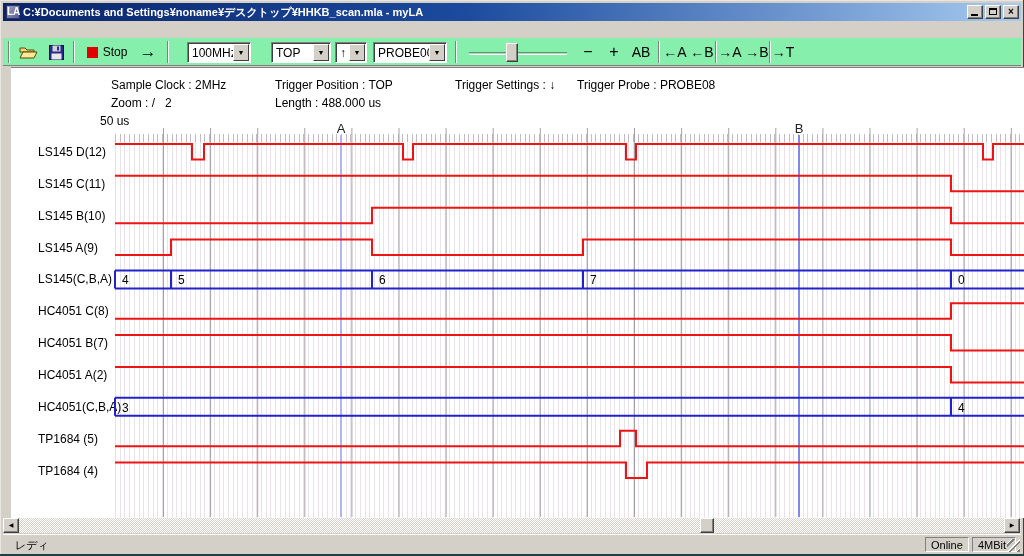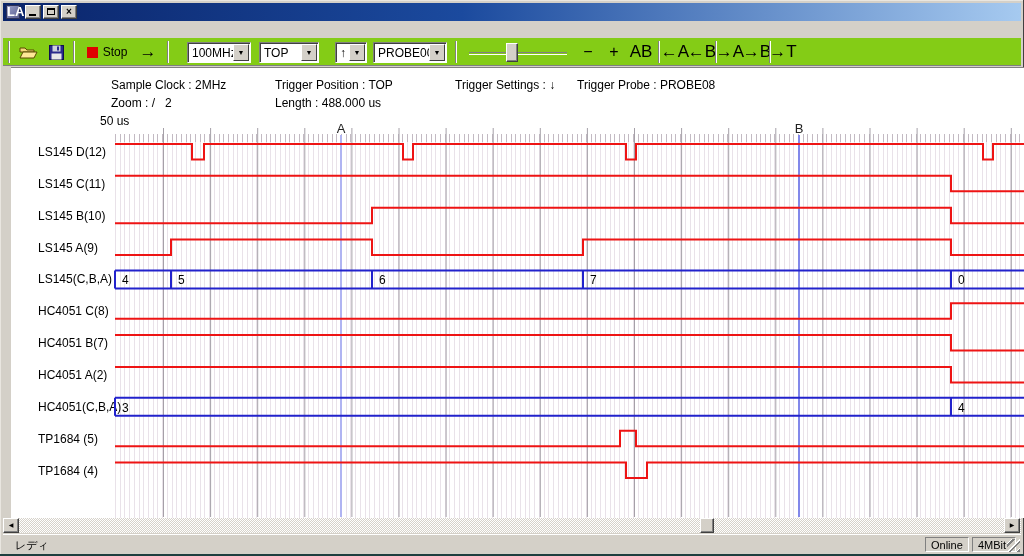--- a/index.html
+++ b/index.html
@@ -8,36 +8,36 @@
     position:relative;width:1024px;height:556px;background:#d4d0c8;
     font-family:"Liberation Sans","DejaVu Sans",sans-serif;overflow:hidden;
     box-shadow:inset -1px -1px 0 #404040, inset 1px 1px 0 #e9e6e0;
   }
   
   .titlebar{position:absolute;left:3px;top:3px;width:1018px;height:18px;
     background:linear-gradient(to right,#0a246a,#1b4a9e 45%,#a6caf0);
     display:flex;align-items:center;padding:0 2px;}
   .app-icon{width:14px;height:14px;margin:0 3px 0 1px;flex:0 0 auto;
     background:linear-gradient(135deg,#9aa0c8,#5a5e90);border:1px solid #2e3258;
-    color:#fff;font-size:13px;font-weight:bold;text-align:center;line-height:12px;}
+    color:#fff;font-size:10px;font-weight:bold;text-align:center;line-height:12px;}
   .title-text{color:#fff;font-size:11px;font-weight:bold;white-space:nowrap;overflow:hidden;flex:1;}
   .tb-btn{width:16px;height:14px;margin-left:2px;background:#d4d0c8;position:relative;flex:0 0 auto;
     border:1px solid;border-color:#fff #404040 #404040 #fff;box-shadow:inset -1px -1px 0 #808080;
     font-size:10px;font-weight:bold;color:#000;text-align:center;line-height:12px;}
   .glyph-min{position:absolute;left:3px;bottom:2px;width:7px;border-bottom:2px solid #000;}
   .glyph-max{position:absolute;left:3px;top:2px;width:8px;height:7px;border:1px solid #000;border-top-width:2px;}
   
   .menubar{position:absolute;left:3px;top:21px;width:1018px;height:16px;font-size:12px;}
   .menu-item{position:absolute;top:1px;color:#000;}
   
-  .toolbar{position:absolute;left:3px;top:38px;width:1018px;height:28px;background:#84cc16;
+  .toolbar{position:absolute;left:3px;top:38px;width:1018px;height:28px;background:#86efac;
     border-bottom:1px solid #808080;}
   .tsep{position:absolute;top:3px;width:2px;height:22px;border-left:1px solid #808080;border-right:1px solid #fff;}
   .tool-btn{position:absolute;top:2px;height:24px;background:transparent;border:none;padding:0;
-    font-family:inherit;font-size:17px;color:#000;display:flex;align-items:center;justify-content:center;}
+    font-family:inherit;font-size:14px;color:#000;display:flex;align-items:center;justify-content:center;}
   .combo{position:absolute;top:4px;height:21px;background:#fff;
     border:1px solid;border-color:#808080 #fff #fff #808080;box-shadow:inset 1px 1px 0 #404040;}
   .combo-value{position:absolute;left:4px;top:3px;font-size:12px;white-space:pre;}
   .combo-arrow{position:absolute;right:1px;top:1px;width:16px;height:17px;background:#d4d0c8;
     border:1px solid;border-color:#fff #404040 #404040 #fff;font-size:7px;text-align:center;line-height:15px;color:#000;}
   .slider-track{position:absolute;left:466px;top:52px;width:98px;height:3px;
     border-top:1px solid #808080;border-bottom:1px solid #fff;}
   .slider-thumb{position:absolute;left:503px;top:43px;width:12px;height:19px;background:#d4d0c8;
     border:1px solid;border-color:#fff #404040 #404040 #fff;box-shadow:inset -1px -1px 0 #808080;}
   .stop-square{width:11px;height:11px;background:#e00000;margin-right:5px;display:inline-block;}
@@ -70,20 +70,21 @@
     background:repeating-linear-gradient(135deg,transparent 0 3px,#fff 3px 4px,#808080 4px 6px);}
   .edge-bottom{position:absolute;left:0;bottom:0;width:100%;height:2px;background:#1e3f3f;}
 </style>
 </head>
 <body>
 
 <div class="window">
 
   <div class="titlebar">
     <span class="app-icon">LA</span>
+    <span class="title-text">C:¥Documents and Settings¥noname¥デスクトップ¥HHKB_scan.mla - myLA</span>
     <span class="tb-btn">
         <span class="glyph-min"></span>
       </span>
     <span class="tb-btn">
         <span class="glyph-max"></span>
       </span>
     <span class="tb-btn">×</span>
   </div>
 
 
@@ -114,21 +115,21 @@
     <button class="tool-btn" style="left:130px;width:30px;font-size:17px;font-weight:bold">
       <span>→</span>
     </button>
 
     <span class="tsep" style="left:164px"></span>
 
     <span class="combo" style="left:184px;width:64px">
       <span class="combo-value">100MHz</span>
       <span class="combo-arrow">▼</span>
     </span>
-    <span class="combo" style="left:256px;width:60px">
+    <span class="combo" style="left:268px;width:60px">
       <span class="combo-value">TOP</span>
       <span class="combo-arrow">▼</span>
     </span>
     <span class="combo" style="left:332px;width:32px">
       <span class="combo-value">↑</span>
       <span class="combo-arrow">▼</span>
     </span>
     <span class="combo" style="left:370px;width:74px">
       <span class="combo-value">PROBE00</span>
       <span class="combo-arrow">▼</span>

